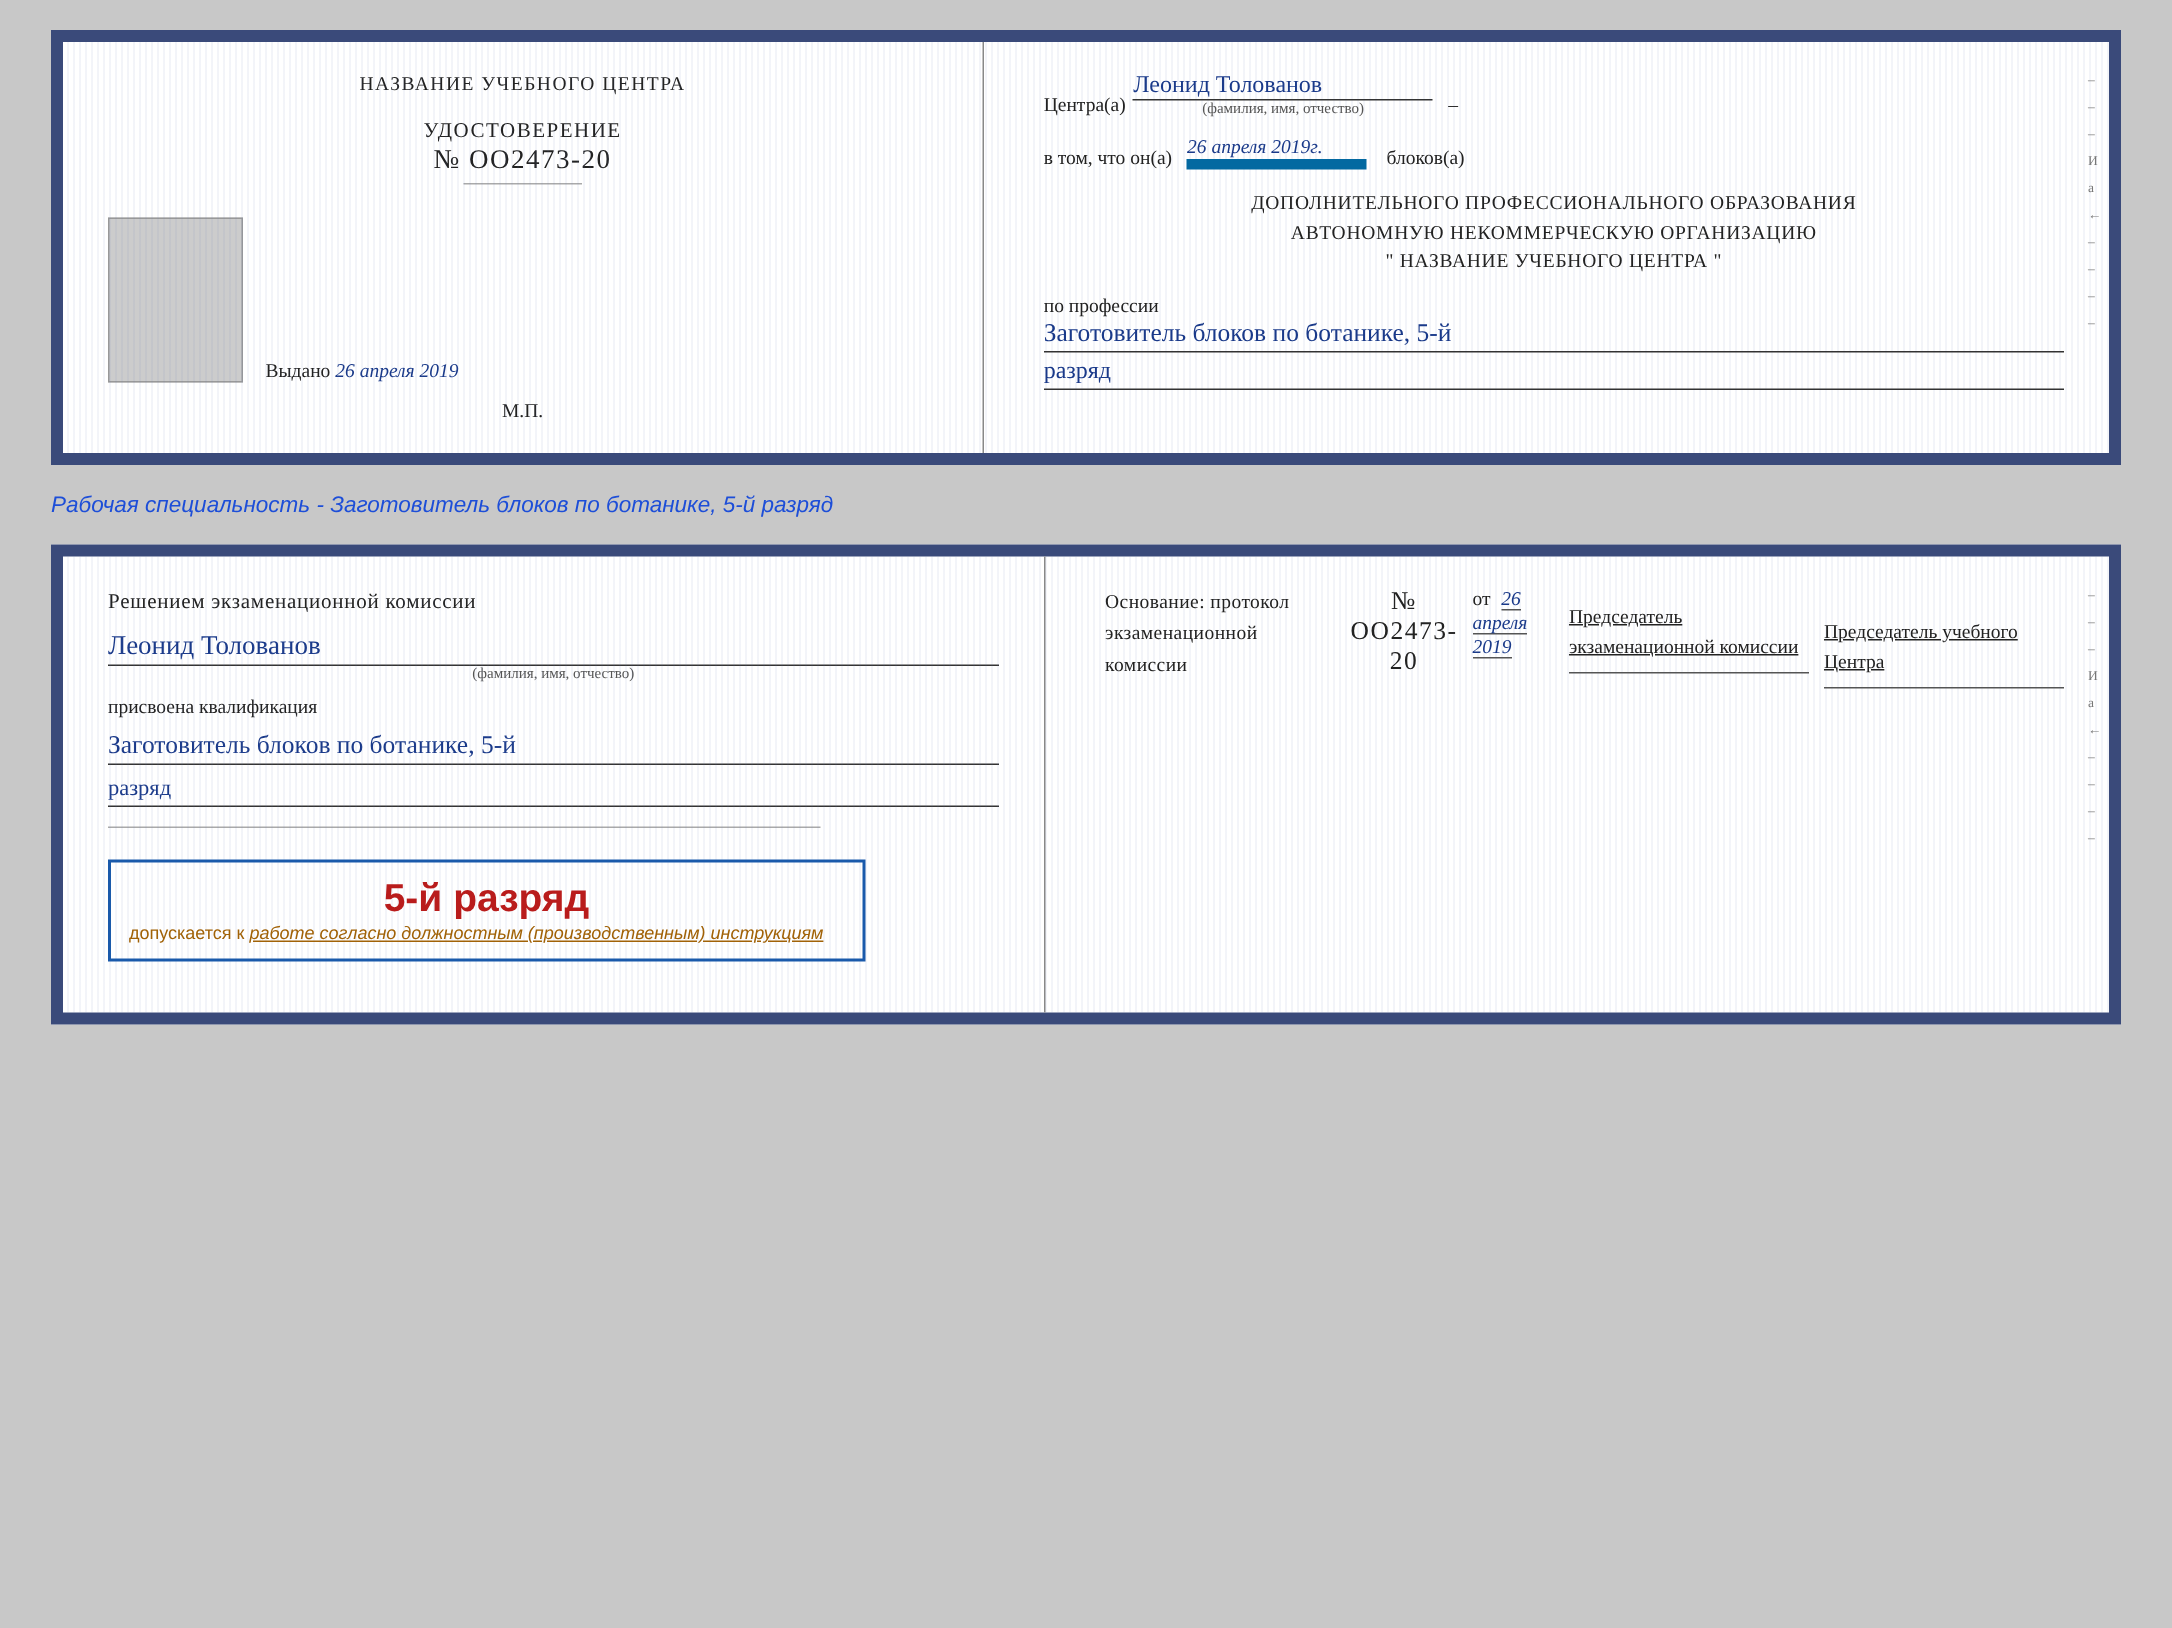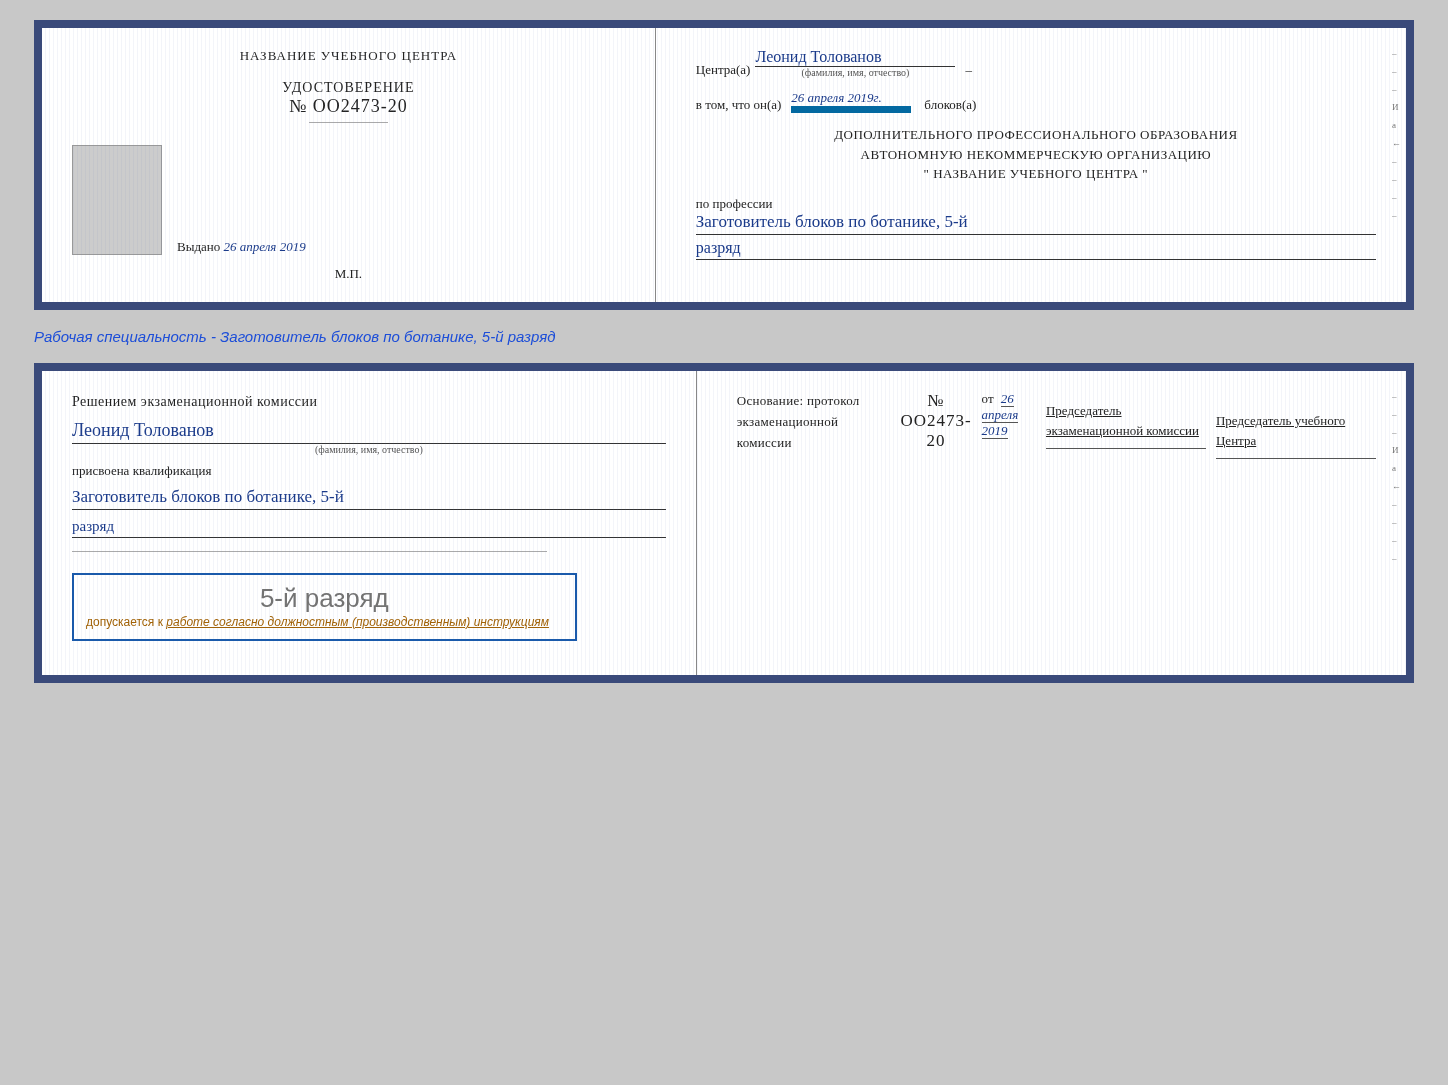--- a/index.html
+++ b/index.html
@@ -284,22 +284,22 @@
     .blue-box {
       border: 2px solid #1a5aab;
       padding: 8px 12px;
       margin-top: 8px;
       position: relative;
       width: 85%;
     }
 
     .blue-box-number {
       font-size: 26px;
-      font-weight: normal;
-      color: #737373;
+      font-weight: bold;
+      color: #b91c1c;
       font-family: Arial, sans-serif;
       text-align: center;
     }
 
     .blue-box-text {
       font-size: 12px;
       color: #a16207;
       font-family: Arial, sans-serif;
       line-height: 1.4;
     }

